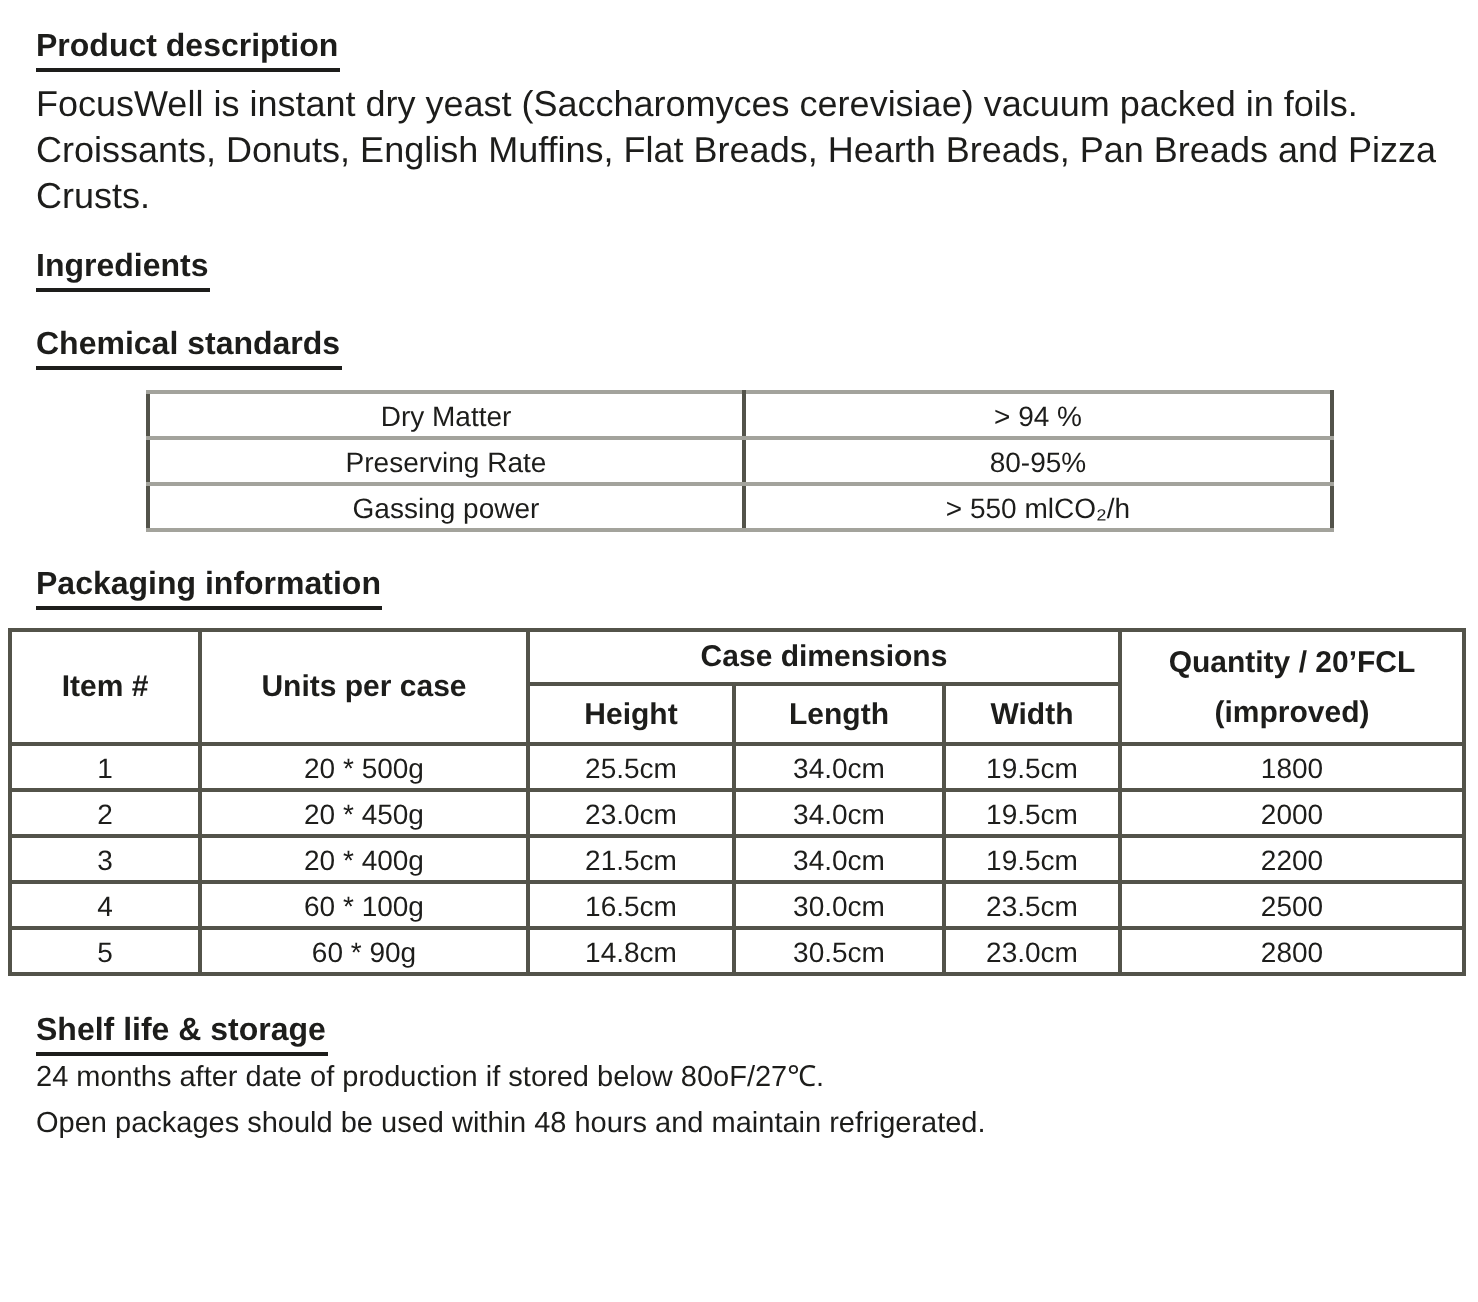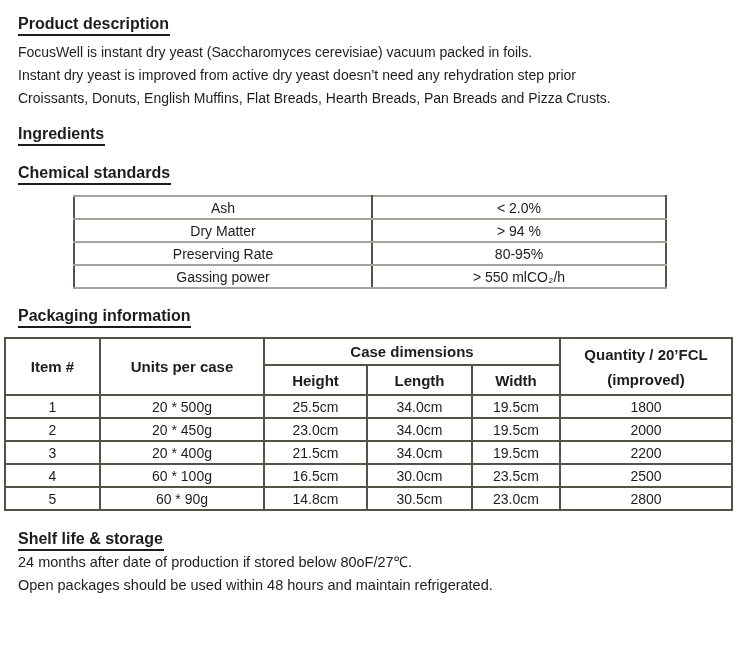--- a/index.html
+++ b/index.html
@@ -26,21 +26,21 @@
     font-weight: bold;
     font-size: 16px;
     line-height: 20px;
     border-bottom: 2px solid #1d1d1b;
     padding-right: 1px;
   }
   .mt6  { margin-top: 14px; }
   .mt17 { margin-top: 17px; }
   .mt18 { margin-top: 18px; }
   .para {
-    font-size: 14px;
+    font-size: 18px;
     line-height: 23px;
     margin-top: 5px;
   }
   .para-tight {
     font-size: 14.5px;
     line-height: 23px;
     margin-top: 3px;
   }
   
   table.chem {
@@ -87,41 +87,36 @@
 </head>
 <body>
 
 <div>
 
   <div class="heading-wrap mt6">
     <span class="heading">Product description</span>
   </div>
   <div class="indent para">
     <div>FocusWell is instant dry yeast (Saccharomyces cerevisiae) vacuum packed in foils.</div>
-    <div>Instant dry yeast is improved from active dry yeast doesn’t need any rehydration step prior</div>
     <div>Croissants, Donuts, English Muffins, Flat Breads, Hearth Breads, Pan Breads and Pizza Crusts.</div>
   </div>
 
   <div class="heading-wrap mt6">
     <span class="heading">Ingredients</span>
   </div>
 
   <div class="heading-wrap mt17">
     <span class="heading">Chemical standards</span>
   </div>
   <table class="chem">
     <colgroup>
         <col style="width:298px">
         <col style="width:294px">
       </colgroup>
     <tbody>
-      <tr>
-        <td>Ash</td>
-        <td>&lt; 2.0%</td>
-      </tr>
       <tr>
         <td>Dry Matter</td>
         <td>&gt; 94 %</td>
       </tr>
       <tr>
         <td>Preserving Rate</td>
         <td>80-95%</td>
       </tr>
       <tr>
         <td>Gassing power</td>

